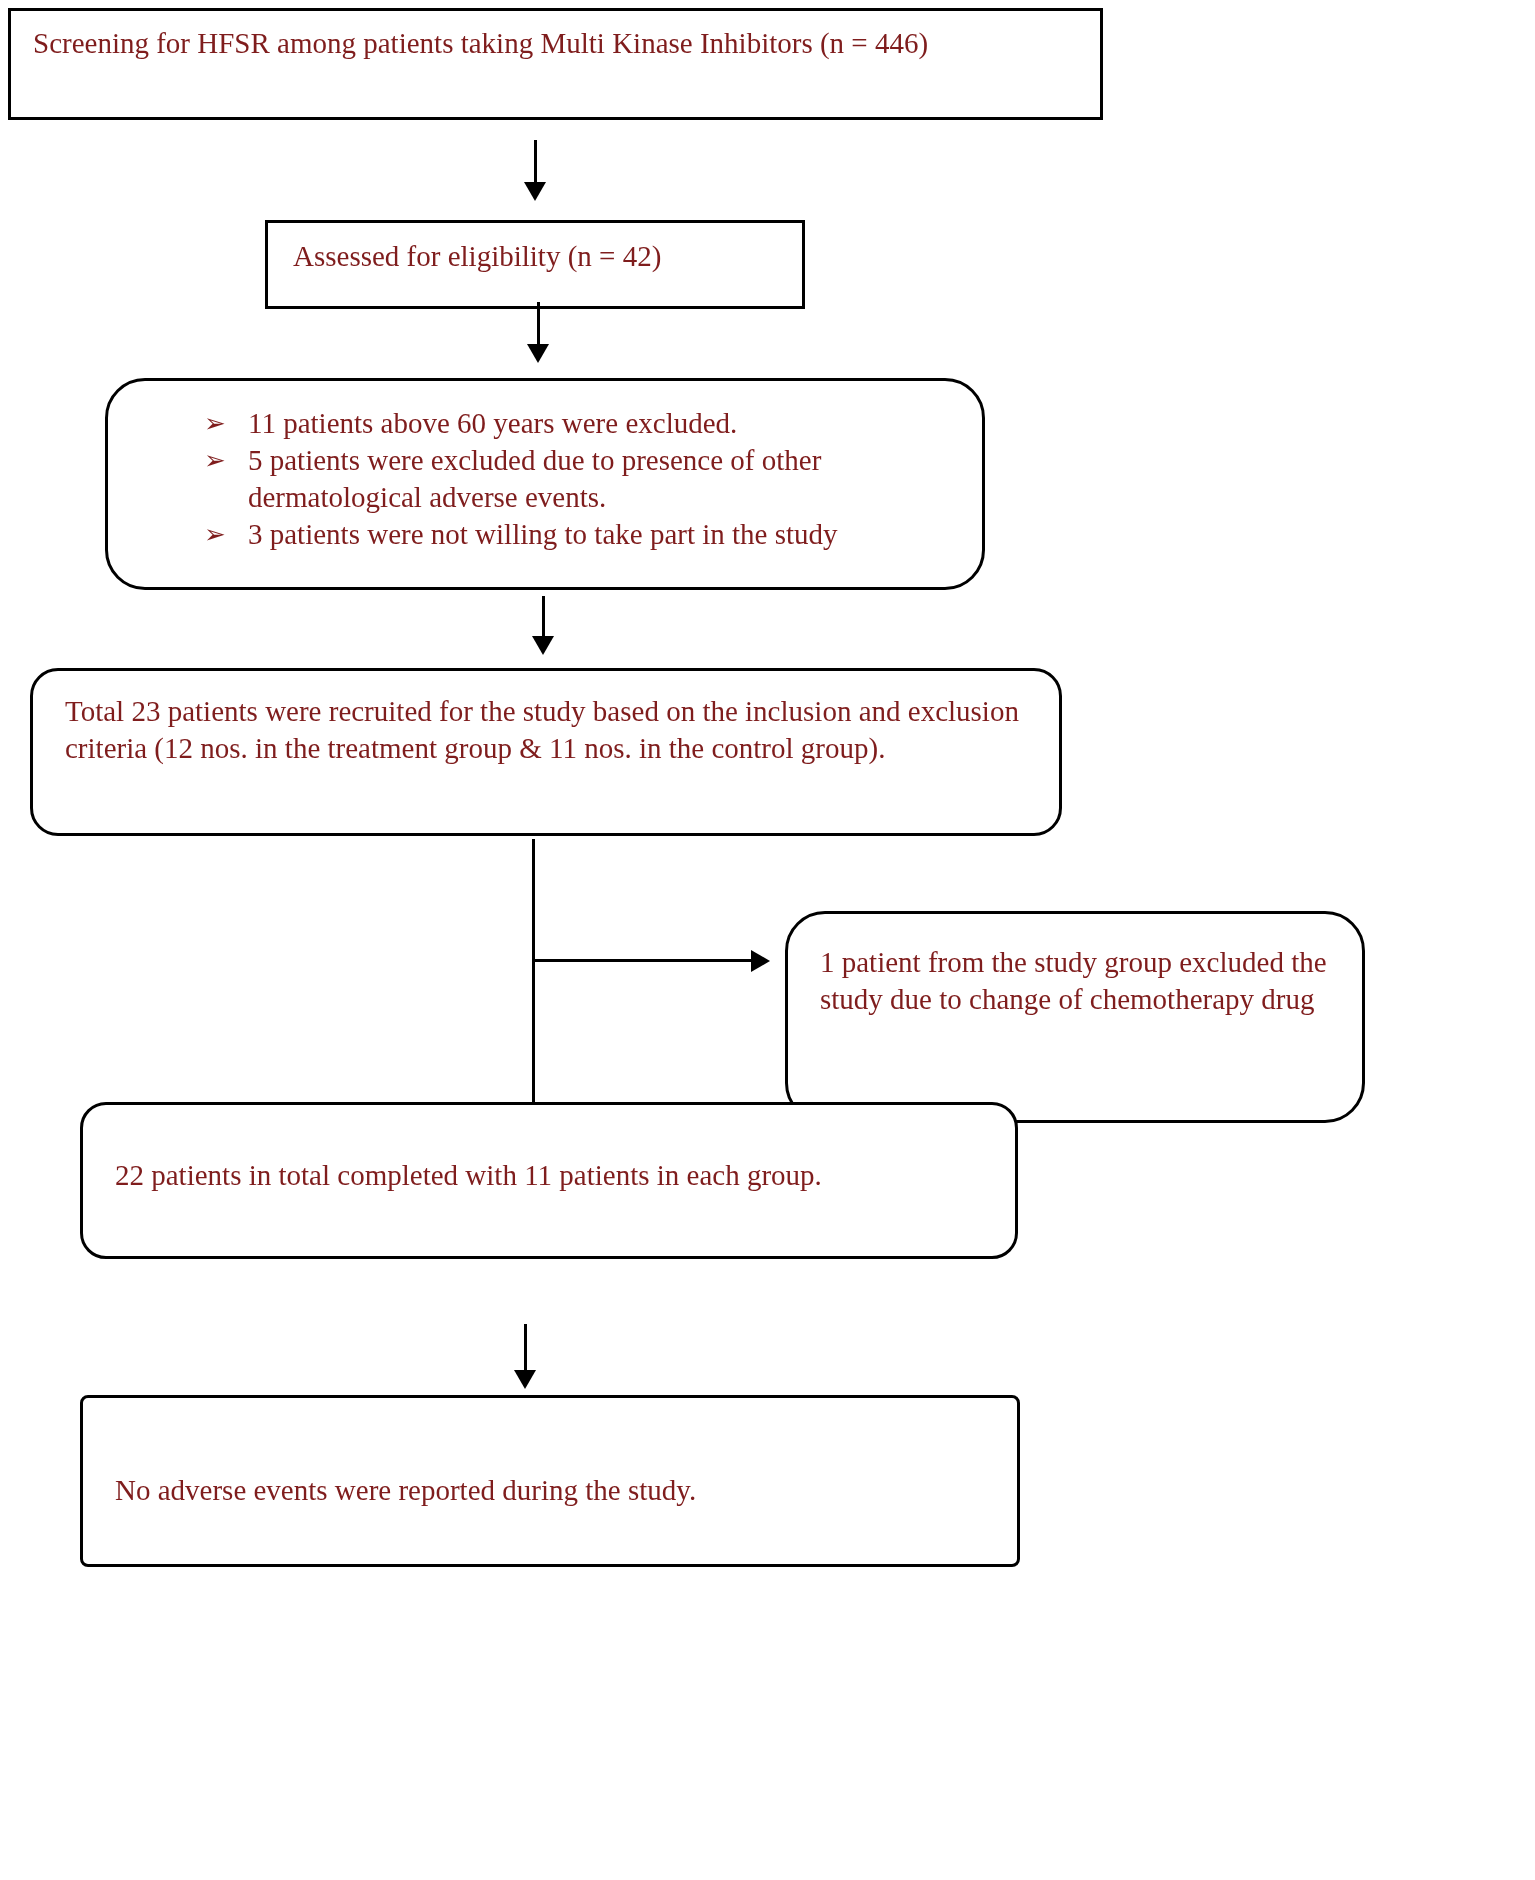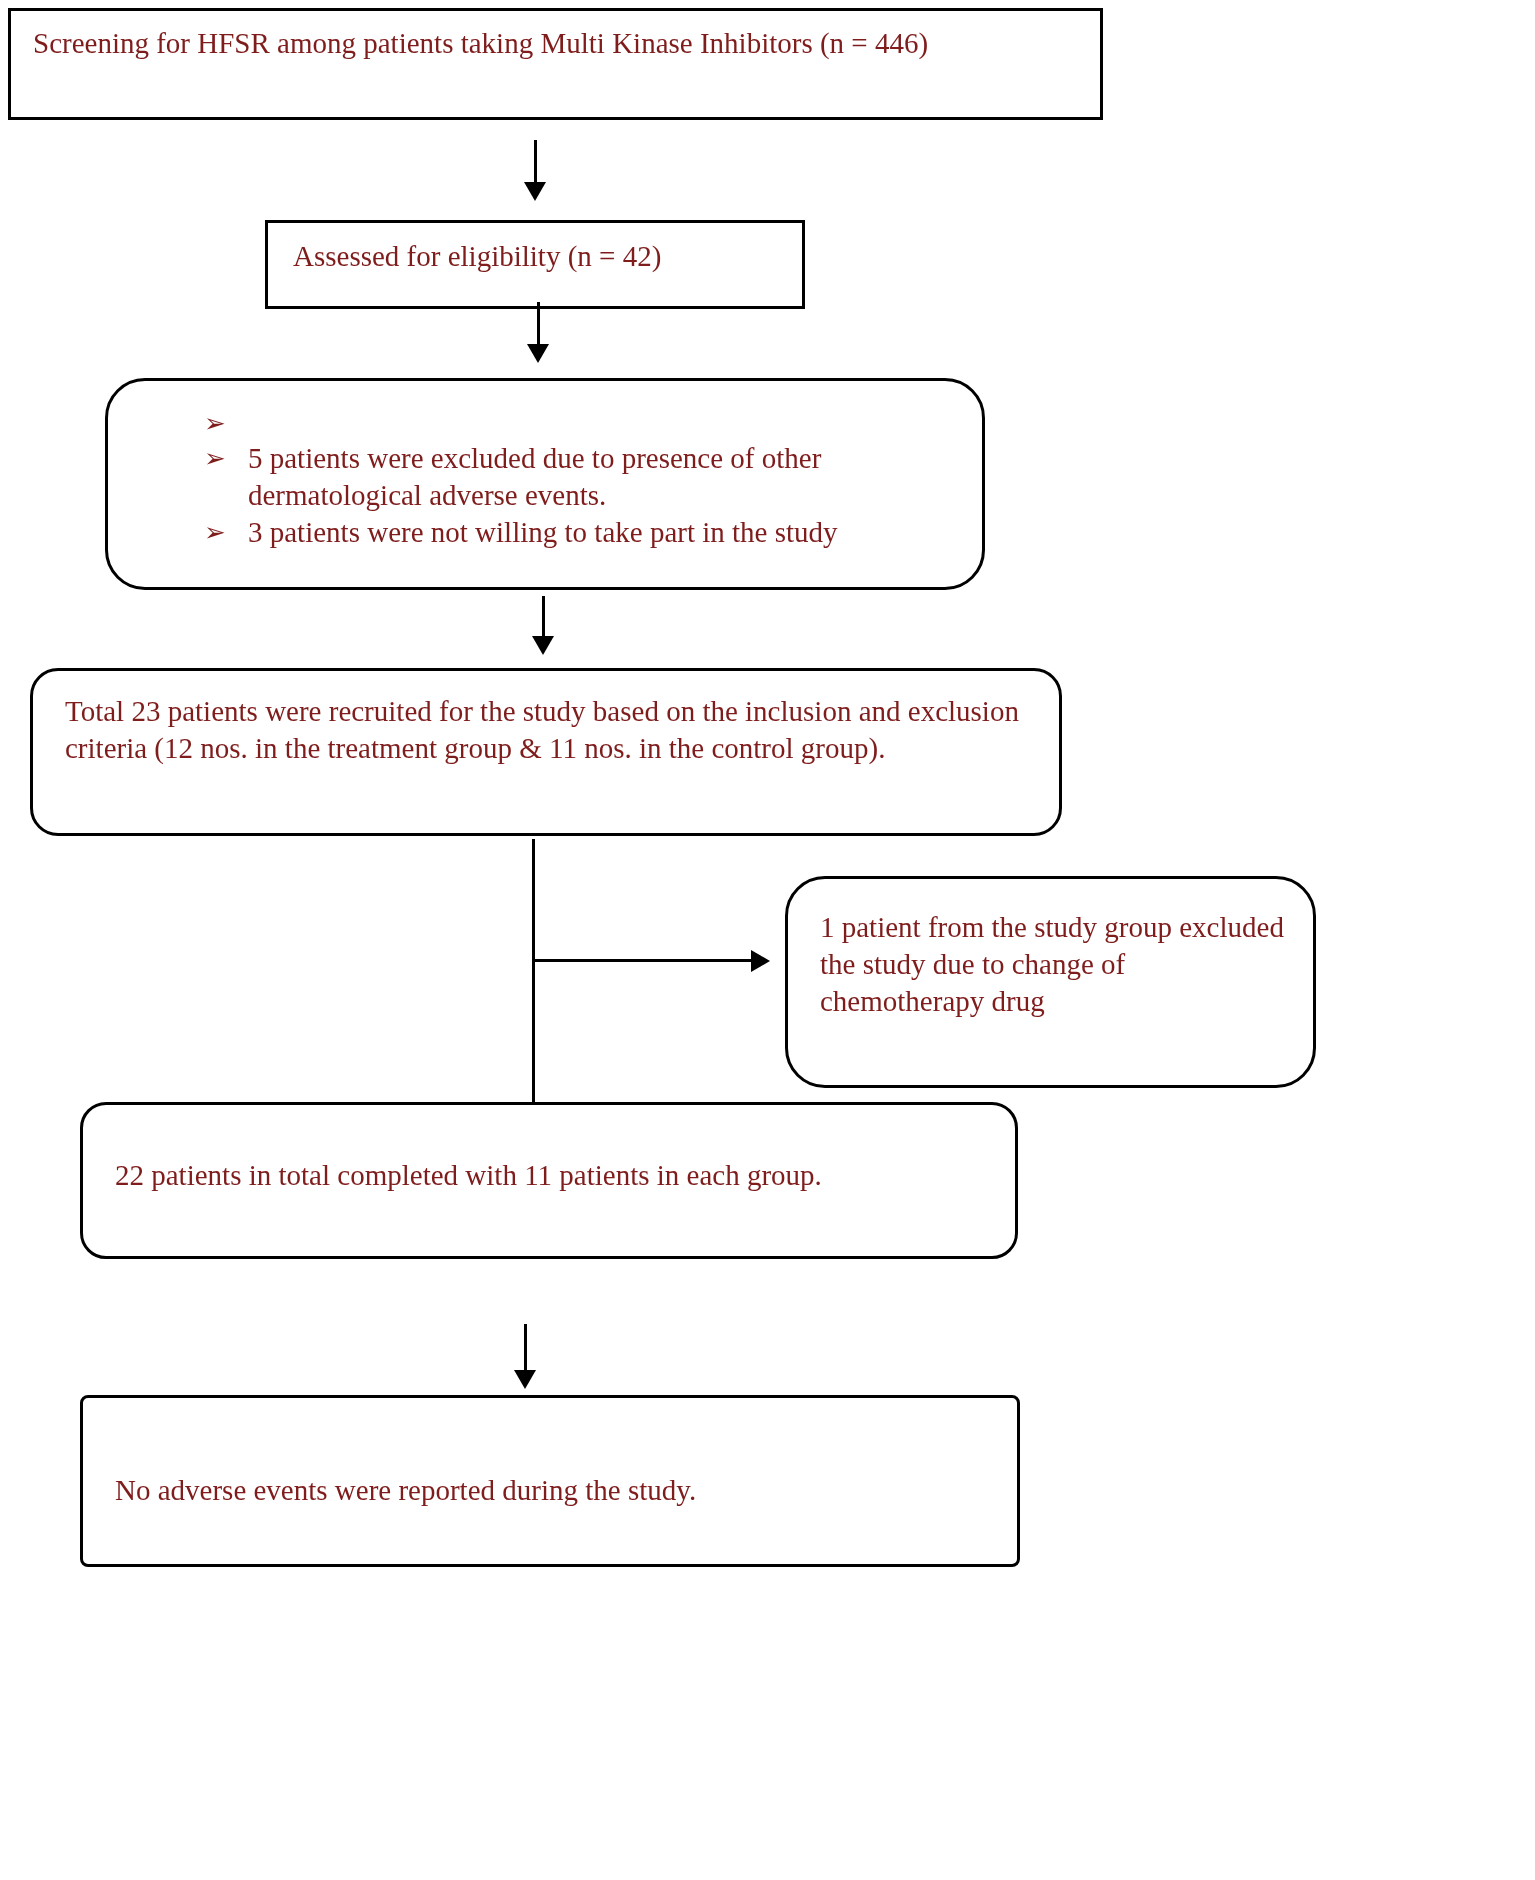--- a/index.html
+++ b/index.html
@@ -34,21 +34,21 @@
   #box-eligibility .box-text { padding: 15px 20px 0 25px; }
 
   #box-exclusions  { left: 105px; top: 378px;  width: 880px;  height: 212px; border-radius: 40px; }
   #box-exclusions .list { padding: 24px 58px 0 96px; }
   .bullet-row { display: flex; align-items: flex-start; }
   .bullet-glyph { flex: none; width: 44px; font-size: 26px; padding-top: 2px; }
 
   #box-recruited   { left: 30px;  top: 668px;  width: 1032px; height: 168px; border-radius: 28px; }
   #box-recruited .box-text { padding: 22px 40px 0 32px; }
 
-  #box-dropout     { left: 785px; top: 876px;  width: 531px;  height: 212px; border-radius: 40px; }
+  #box-dropout     { left: 785px; top: 911px;  width: 580px;  height: 212px; border-radius: 40px; }
   #box-dropout .box-text { padding: 30px 28px 0 32px; }
 
   #box-completed   { left: 80px;  top: 1102px; width: 938px;  height: 157px; border-radius: 26px; }
   #box-completed .box-text { padding: 52px 30px 0 32px; }
 
   #box-adverse     { left: 80px;  top: 1395px; width: 940px;  height: 172px; border-radius: 8px; }
   #box-adverse .box-text { padding: 74px 30px 0 32px; }
 
   
   .vline {
@@ -110,20 +110,21 @@
     <div class="box-text">Assessed for eligibility (n = 42)</div>
   </div>
 
   <div class="vline" id="arrow2-line"></div>
   <div class="head-down" id="arrow2-head"></div>
 
   <div class="box rounded" id="box-exclusions">
     <div class="list">
       <div class="bullet-row">
         <span class="bullet-glyph">➢</span>
+        <div class="box-text">11 patients above 60 years were excluded.</div>
       </div>
       <div class="bullet-row">
         <span class="bullet-glyph">➢</span>
         <div class="box-text">5 patients were excluded due to presence of other dermatological adverse events.</div>
       </div>
       <div class="bullet-row">
         <span class="bullet-glyph">➢</span>
         <div class="box-text">3 patients were not willing to take part in the study</div>
       </div>
     </div>

